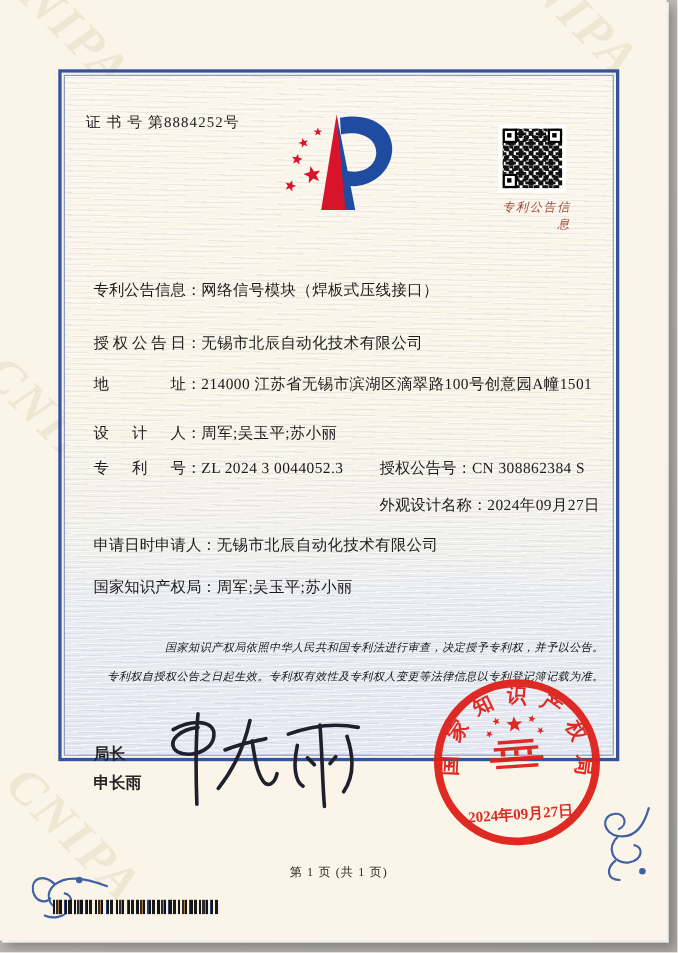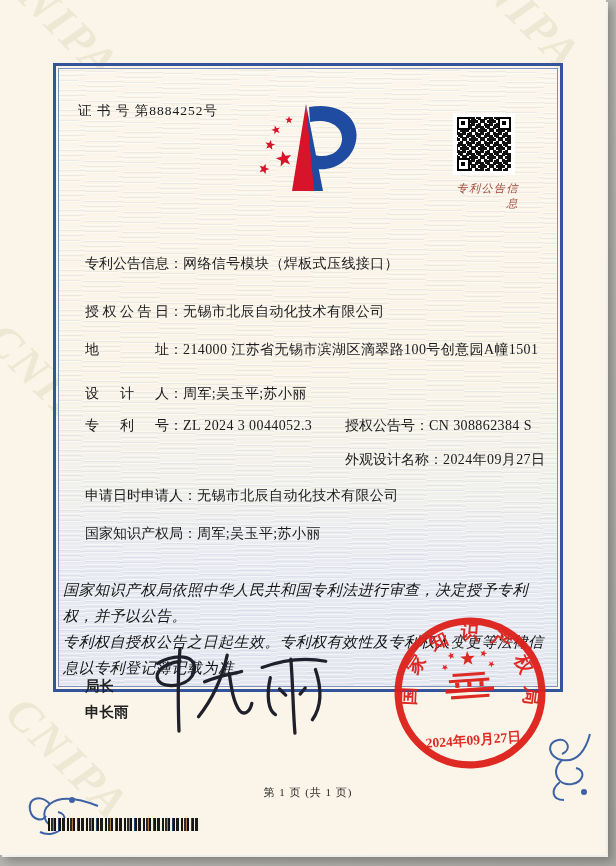--- a/index.html
+++ b/index.html
@@ -48,22 +48,22 @@
            font-size:34px; font-weight:700; color:#111; letter-spacing:4px; }
 
   .rows { position:absolute; left:26px; top:0; right:18px; font-size:14px; color:#1b1b1b; }
   .row { position:absolute; left:0; right:0; white-space:nowrap; }
   .lbl { display:inline-block; width:84px; text-align:justify; text-align-last:justify; }
   .lbl-wide { display:inline-block; }
   .colon { display:inline-block; }
   .val { letter-spacing:.4px; }
   .cell-r { position:absolute; left:260px; top:0;text-align:right; }
 
-  .legal { position:absolute; left:4px; right:8px; top:508px; font-size:15px;
-           font-style:italic; color:#141414; line-height:26px; text-align:left; letter-spacing:.5px; }
+  .legal { position:absolute; left:16px; right:8px; top:508px; font-size:10px;
+           font-style:italic; color:#141414; line-height:26px; text-align:right; letter-spacing:.5px; }
 
   .signoff { position:absolute; left:26px; top:604px; font-family:"Liberation Sans","DejaVu Sans",sans-serif;
              font-size:14.5px; font-weight:600; color:#232323; line-height:26px; }
 
   .sig-script { position:absolute; left:82px; top:572px; width:195px; height:98px; }
 
   .seal { position:absolute; left:330px; top:543px; width:162px; height:162px; opacity:.95; }
 
   .footer { position:absolute; left:0; top:716px; width:100%; text-align:center;
             font-size:11px; color:#2a2a2a; letter-spacing:1px; }

